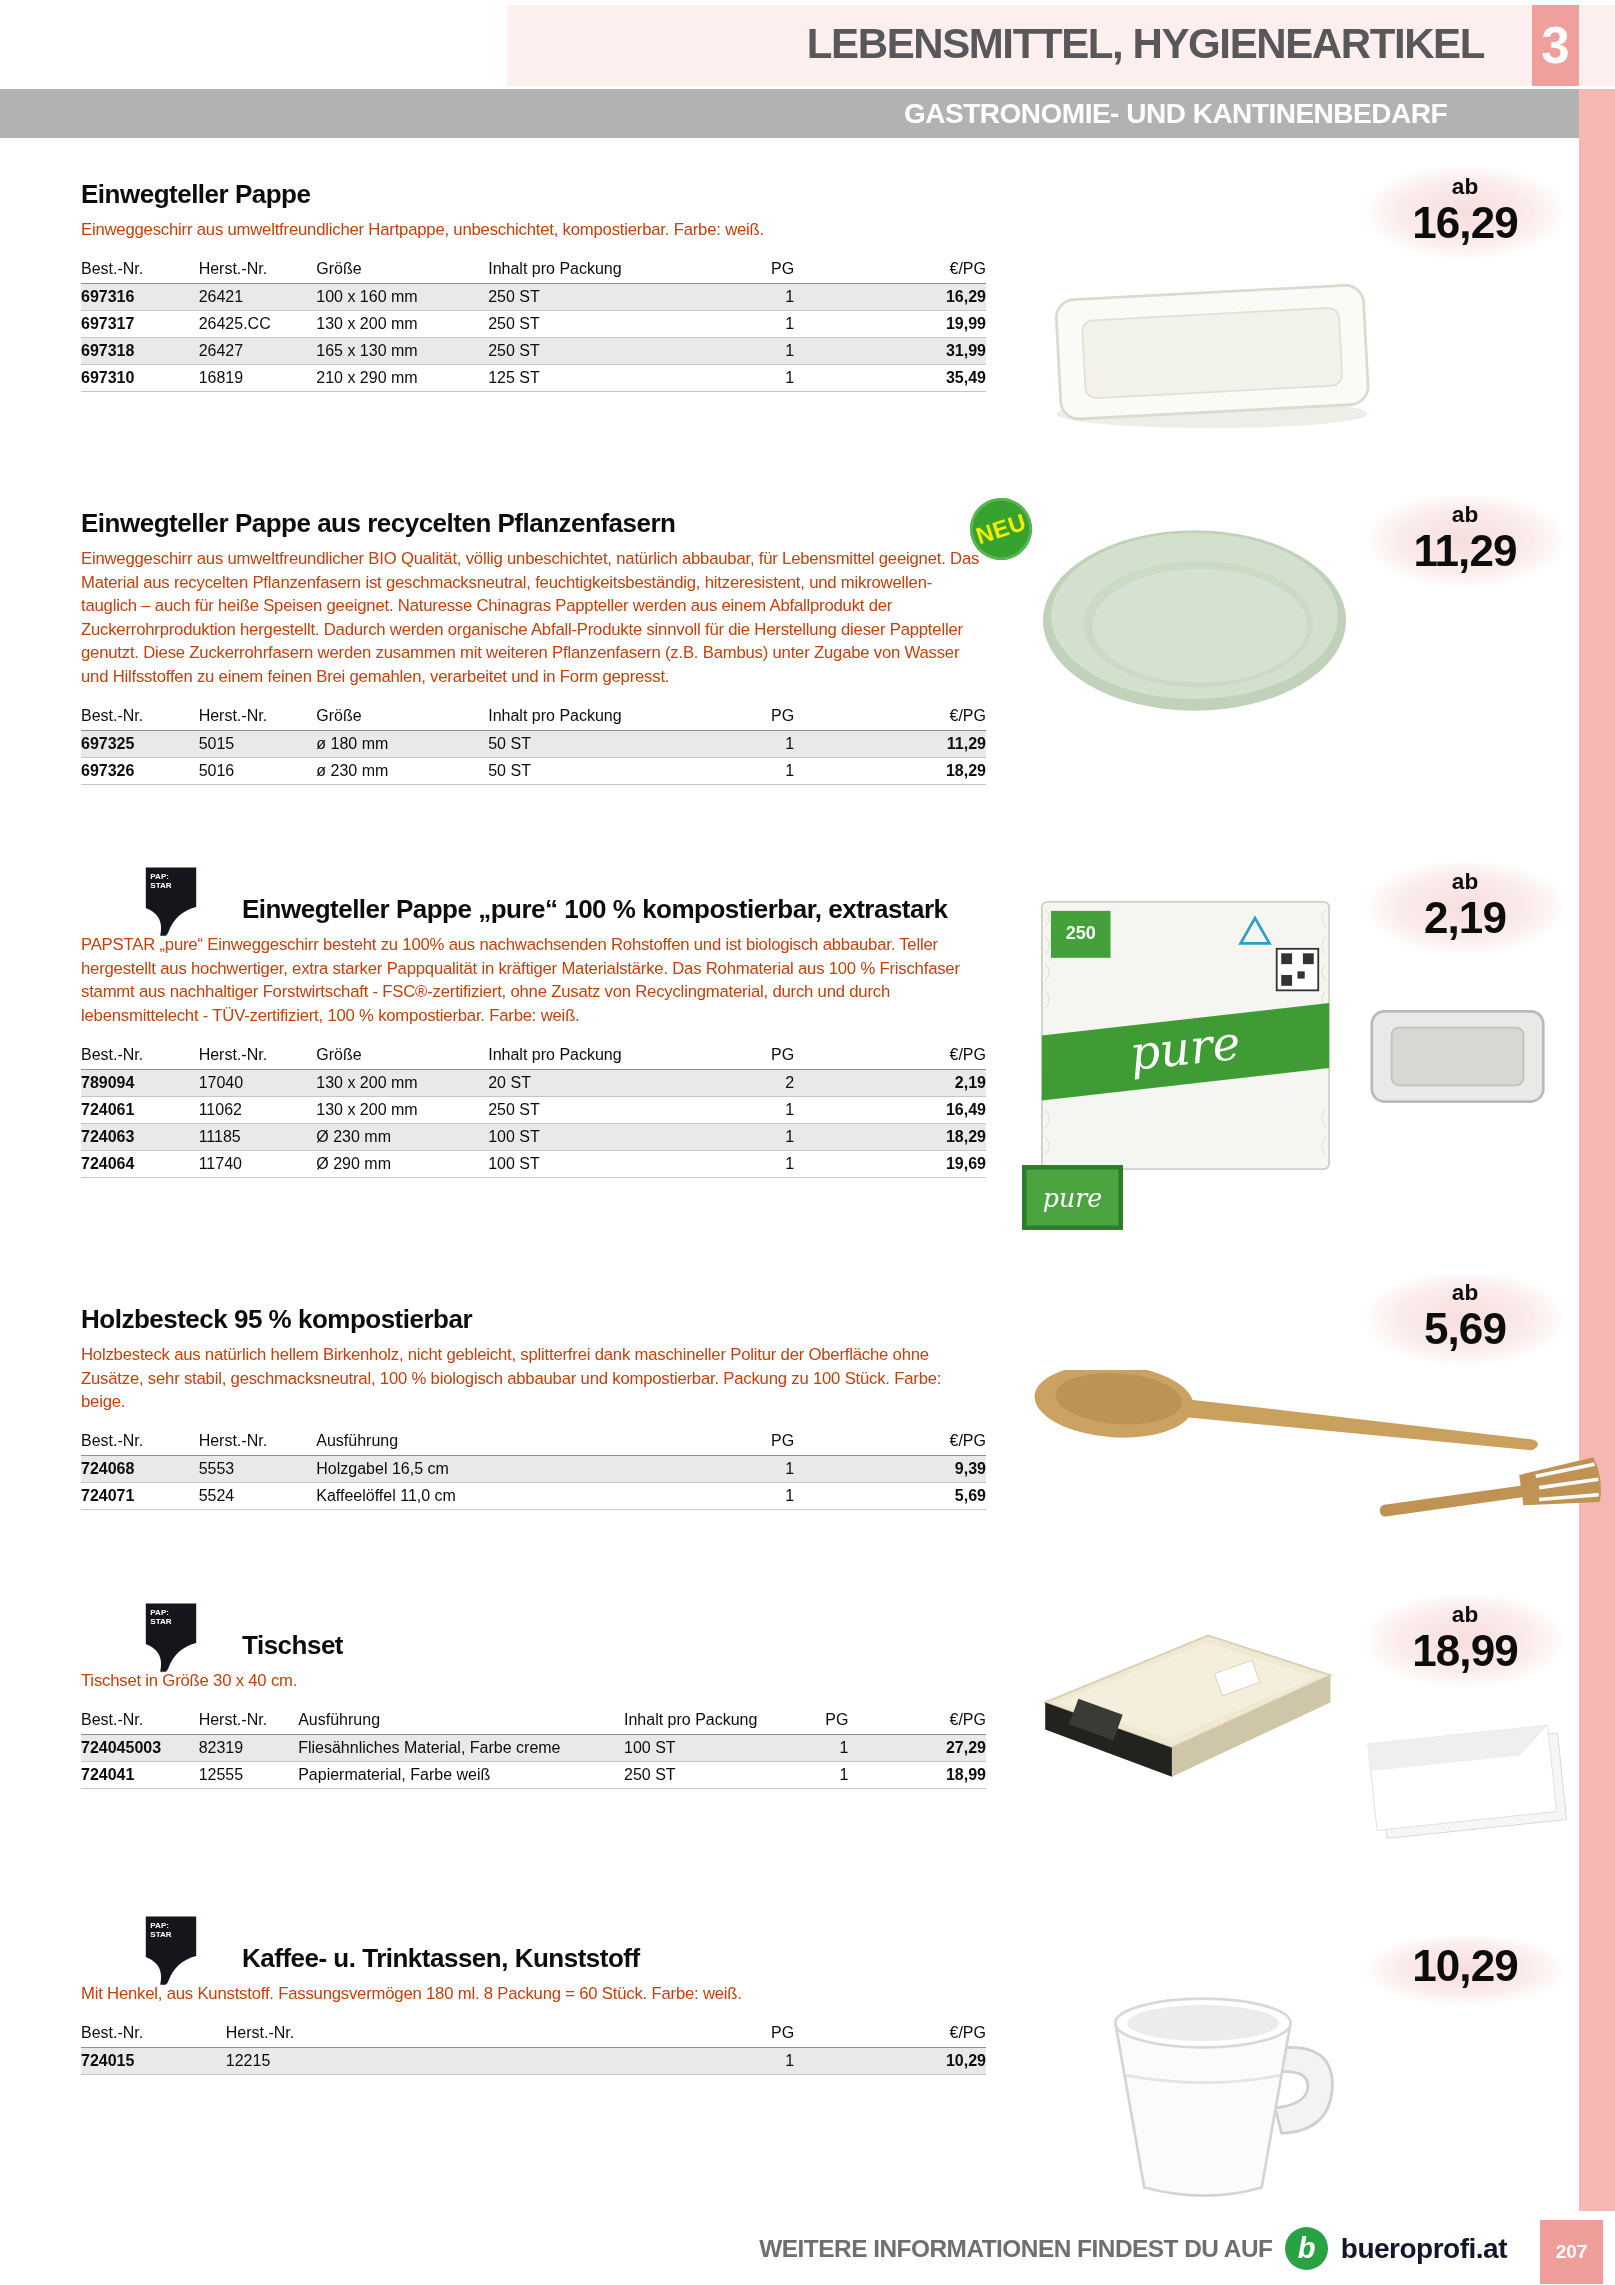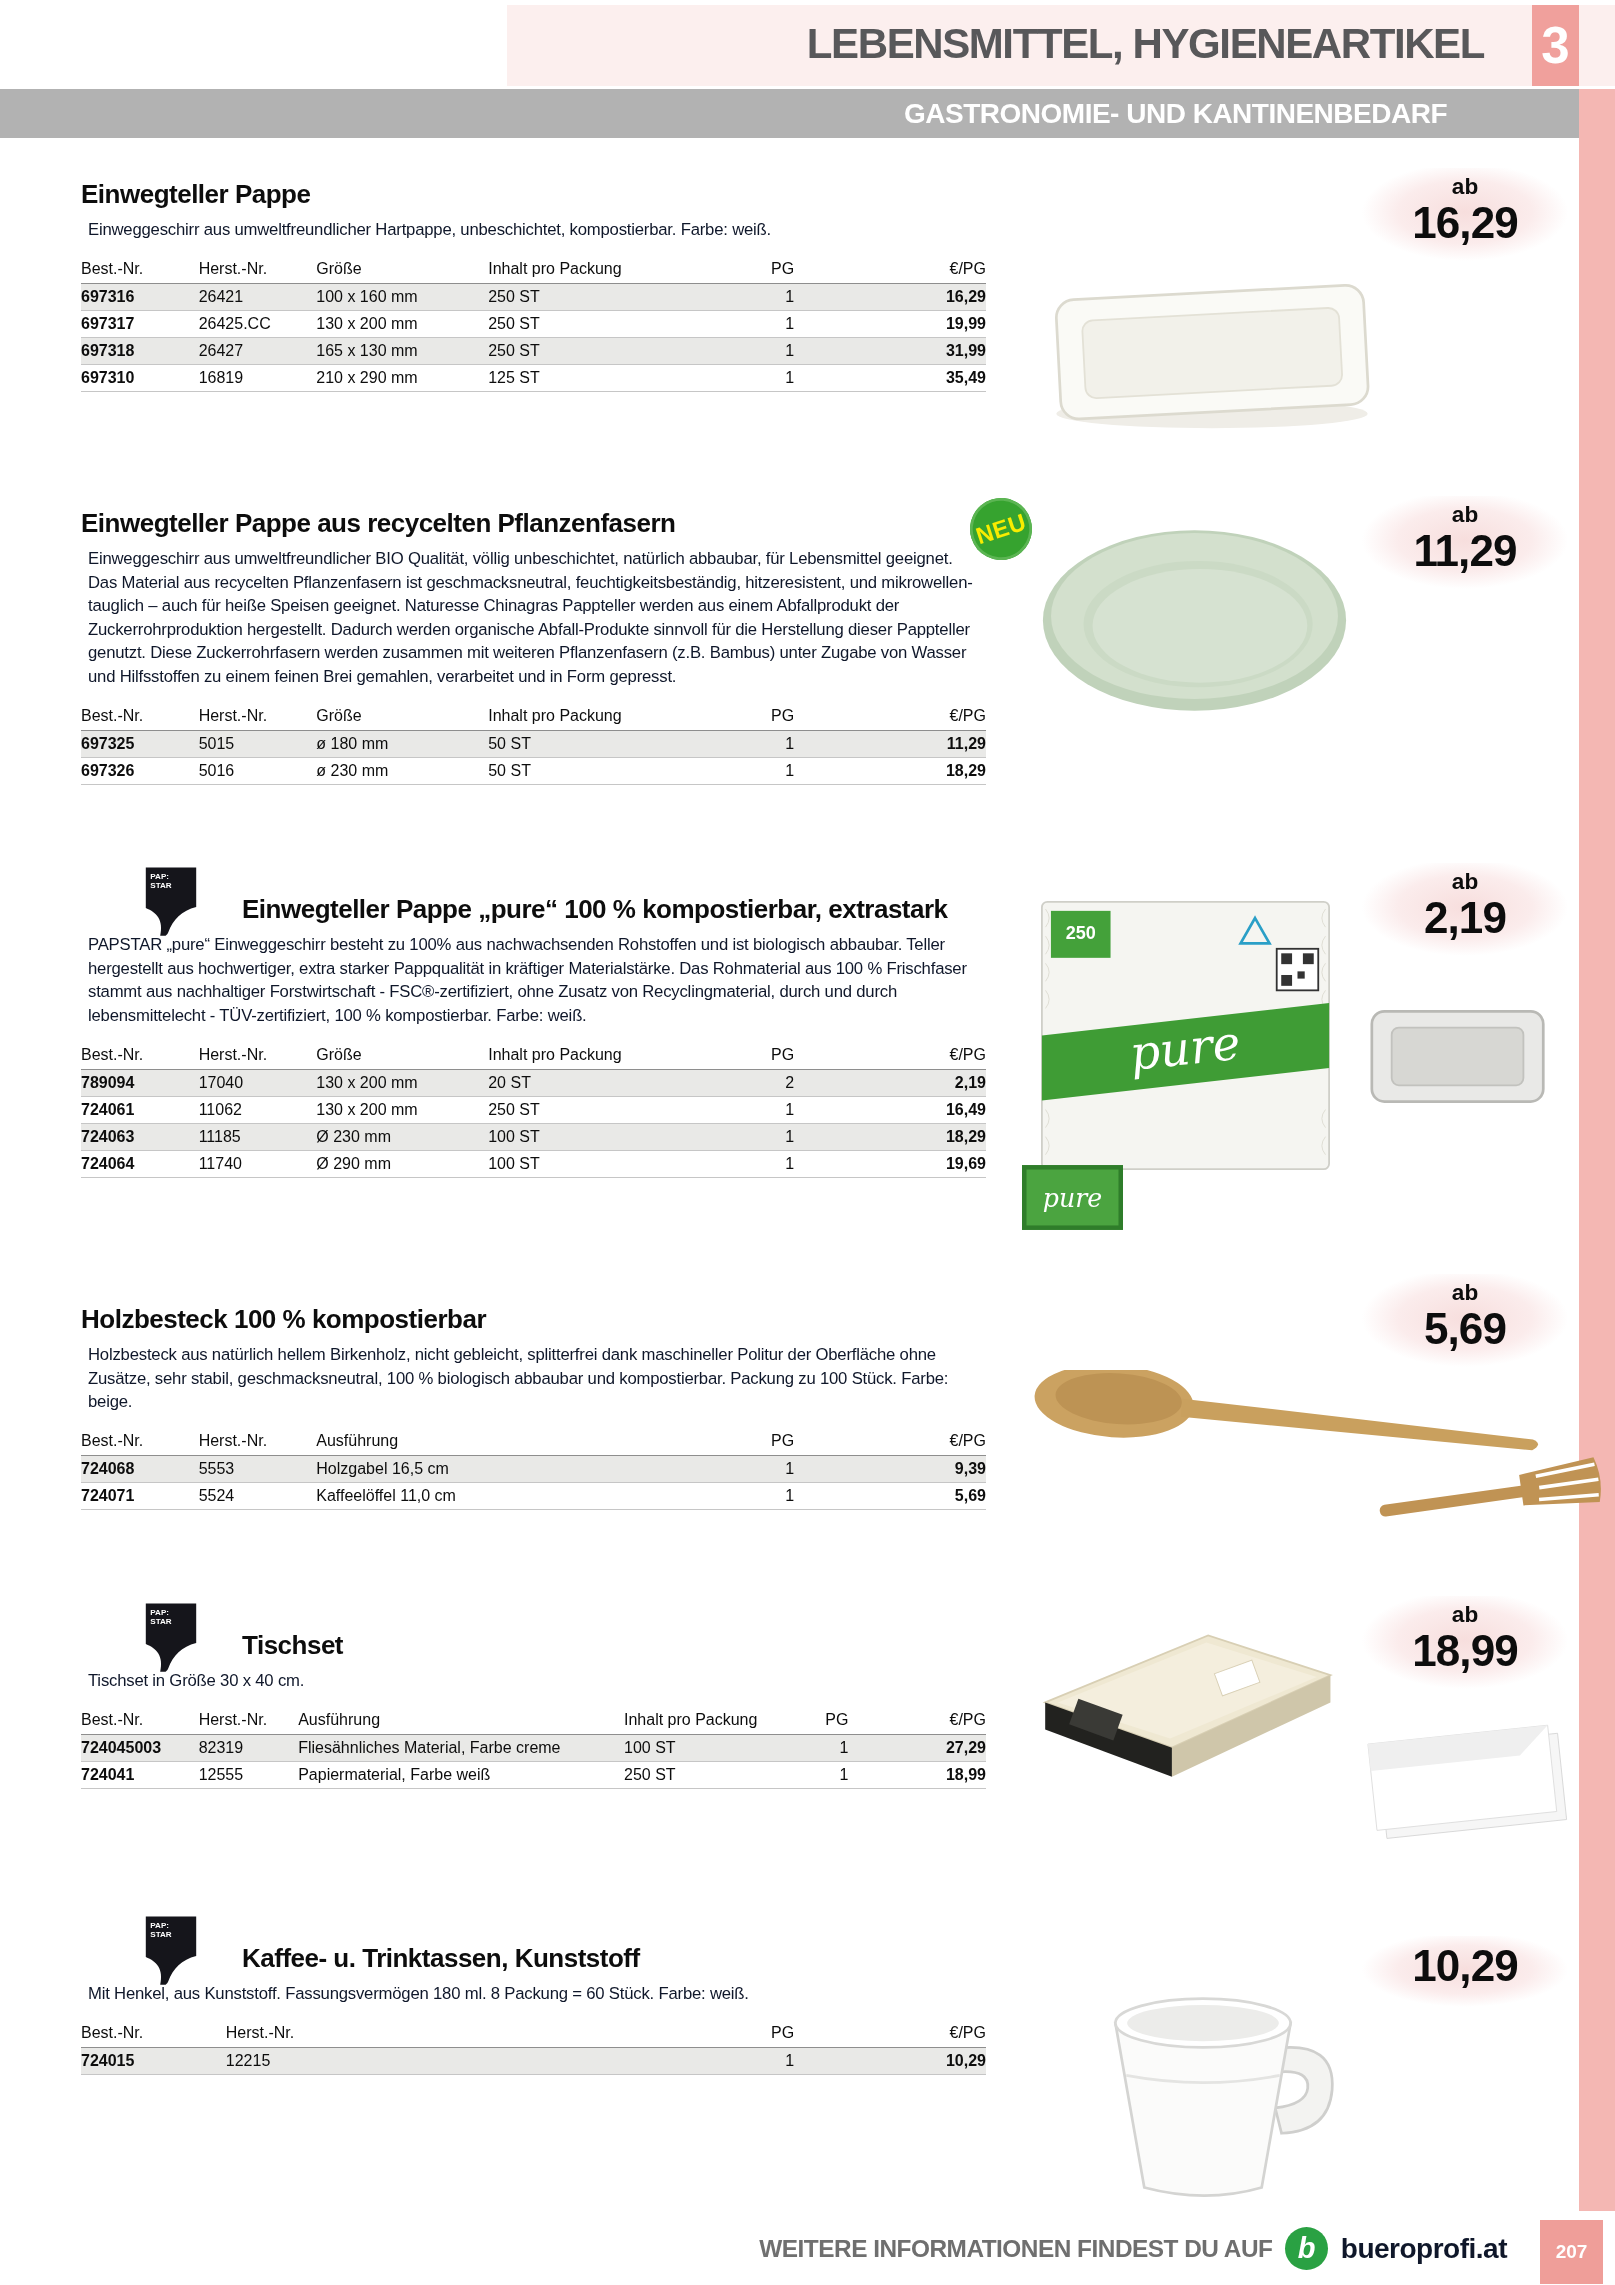--- a/index.html
+++ b/index.html
@@ -15,21 +15,21 @@
   .chapter-box span{color:#ffffff;font-size:51px;font-weight:bold;}
   .band-gray{position:absolute;left:0;top:89px;width:1579px;height:49px;background:#b2b2b2;}
   .band-gray .sub{position:absolute;right:132px;top:0;line-height:49px;font-size:28px;
                   font-weight:bold;color:#ffffff;letter-spacing:-0.5px;white-space:nowrap;margin-left:12px;}
   .side-strip{position:absolute;left:1579px;top:89px;width:36px;height:2122px;background:#f4b7b3;}
 
   
   .sec{position:absolute;left:81px;width:905px;}
   .sec h2{margin:0 0 8.1px 0;font-size:26px;font-weight:bold;letter-spacing:-0.5px;white-space:nowrap;}
   .sec h2.indent{margin-left:161px;}
-  .sec .desc{margin:7px;font-size:16.7px;line-height:23.5px;letter-spacing:-0.2px;color:#0f172a;}
+  .sec .desc{margin:0;font-size:16.7px;line-height:23.5px;letter-spacing:-0.2px;color:#c2410c;}
   .plogo{position:absolute;left:63px;top:0;width:54px;height:71px;}
   .sec.withlogo{padding-top:27px;}
 
   
   .ptable{width:100%;font-size:16px;margin-top:13.6px;}
   .trow{display:flex;align-items:center;min-height:26px;border-bottom:0.9px solid #c6c6c6;}
   .trow.thead{border-bottom:0.9px solid #8e8e8e;min-height:28px;}
   .trow.striped{background:#e9e9e7;}
   .td{box-sizing:border-box;padding:2.7px 0;}
   .td.r{text-align:right;}
@@ -252,21 +252,21 @@
     <rect x="12" y="18" width="190" height="100" rx="14" fill="#e9e9e7" stroke="#b9b9b5" stroke-width="3"></rect>
     <rect x="34" y="36" width="146" height="64" rx="8" fill="#d7d7d3" stroke="#c2c2be" stroke-width="2"></rect>
   </svg>
   <svg class="img" style="left:1022px;top:1165px" width="101" height="65" viewBox="0 0 112 72">
     <rect width="112" height="72" fill="#2f7d2a"></rect>
     <rect x="5" y="5" width="102" height="62" fill="#4ba440"></rect>
     <text x="56" y="47" font-size="28" fill="#ffffff" font-style="italic" text-anchor="middle" font-family="DejaVu Serif, serif">pure</text>
   </svg>
 
   <section class="sec" style="top:1304px">
-    <h2>Holzbesteck 100 % kompostierbar</h2>
+    <h2>Holzbesteck 95 % kompostierbar</h2>
     <p class="desc">Holzbesteck aus natürlich hellem Birkenholz, nicht gebleicht, splitterfrei dank maschineller Politur der Oberfläche ohne Zusätze, sehr stabil, geschmacksneutral, 100 % biologisch abbaubar und kompostierbar. Packung zu 100 Stück. Farbe: beige.</p>
     <div class="ptable">
         <div class="trow thead">
           <div class="td" style="width:13%">Best.-Nr.</div>
           <div class="td" style="width:13%">Herst.-Nr.</div>
           <div class="td" style="width:45%">Ausführung</div>
           <div class="td r pr" style="width:13%">PG</div>
           <div class="td r" style="width:16%">€/PG</div>
         </div>
         <div class="trow striped">

